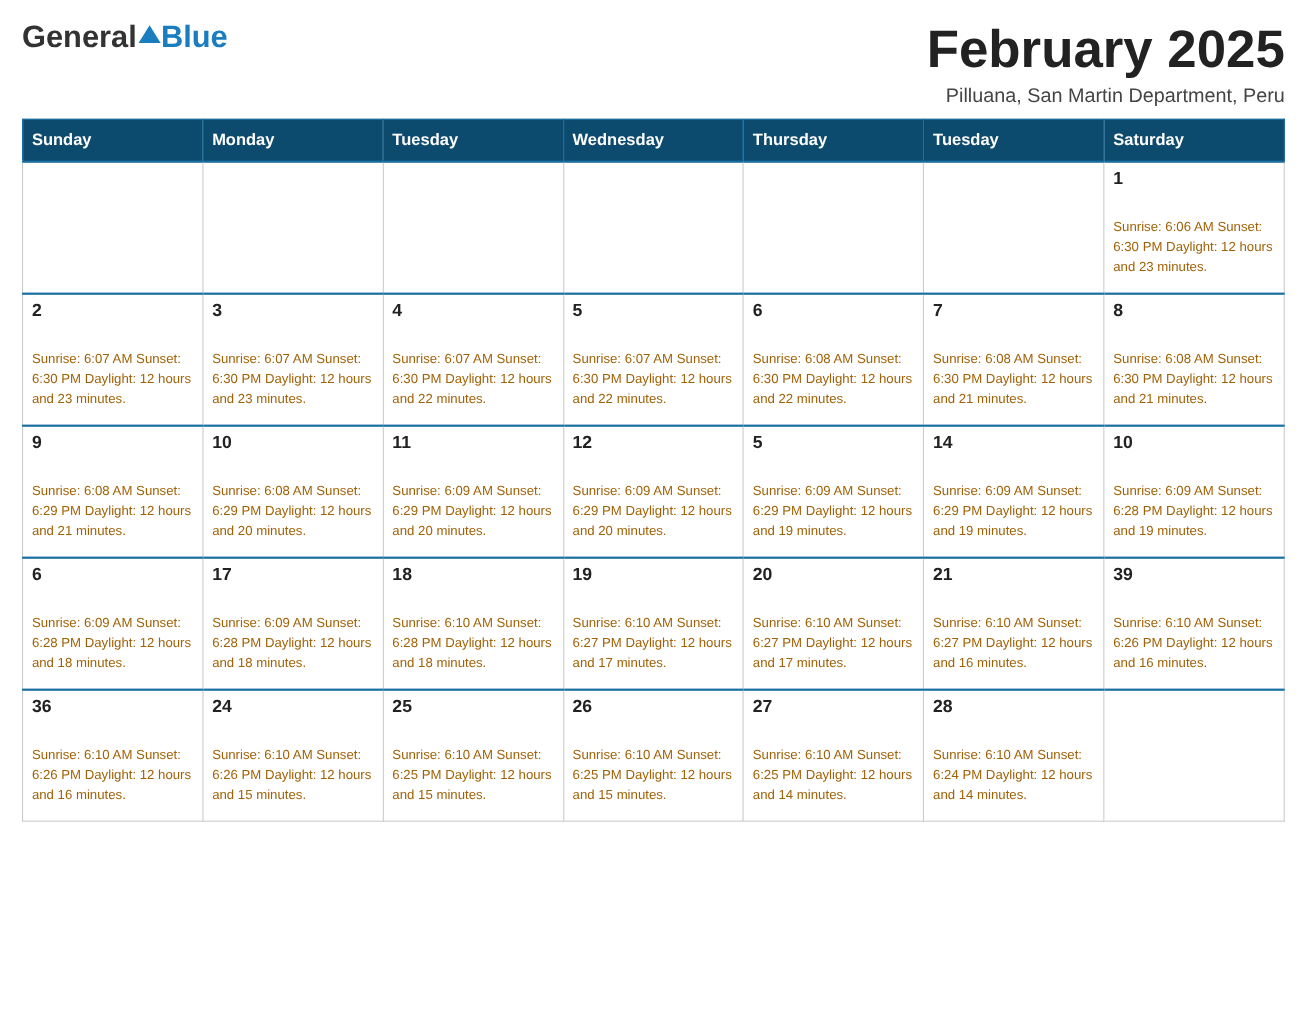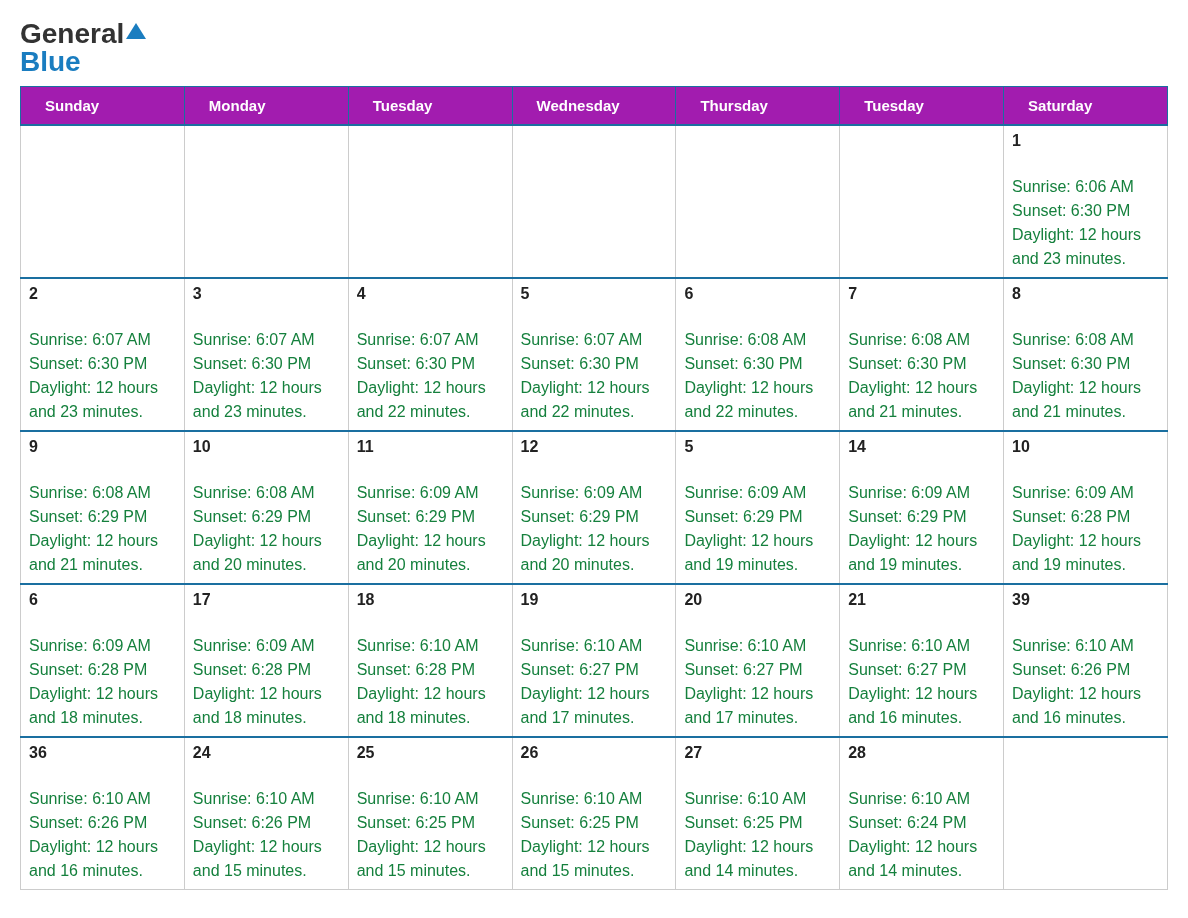--- a/index.html
+++ b/index.html
@@ -11,21 +11,21 @@
       min-height: 918px;
     }
     .header {
       display: flex;
       justify-content: space-between;
       align-items: flex-start;
       margin-bottom: 10px;
     }
     .logo {
       display: flex;
-      flex-direction: column;
+      flex-direction: row;
       align-items: flex-start;
     }
     .logo-text-general {
       font-size: 28px;
       font-weight: bold;
       color: #333;
       line-height: 1;
     }
     .logo-text-blue {
       font-size: 28px;
@@ -62,23 +62,23 @@
       font-size: 18px;
       color: #444;
       margin-top: 4px;
     }
     .calendar {
       width: 100%;
       border-collapse: collapse;
       margin-top: 10px;
     }
     .calendar th {
-      background-color: #a21caf;
+      background-color: #0c4a6e;
       color: #fff;
-      padding: 10px 24px;
+      padding: 10px 8px;
       font-size: 15px;
       font-weight: bold;
       text-align: left;
       border: 1px solid #1a6fa0;
       margin-left: 16px;
     }
     .calendar td {
       border: 1px solid #ccc;
       vertical-align: top;
       padding: 6px 8px;
@@ -92,39 +92,43 @@
     .calendar tbody tr td {
       border-top: 2px solid #1a6fa0;
     }
     .day-number {
       font-size: 16px;
       font-weight: bold;
       color: #222;
       margin-bottom: 4px;
     }
     .day-info {
-      font-size: 16px;
-      color: #15803d;
+      font-size: 12px;
+      color: #a16207;
       line-height: 1.5;
       margin-top: 25px;
     }
     .empty-cell {
       background: #f9f9f9;
     }
   </style>
 </head>
 <body>
 
 <div class="header">
   <div class="logo">
     <div class="logo-top-row">
       <span class="logo-text-general">General</span>
       <span class="logo-icon"></span>
     </div>
     <span class="logo-text-blue">Blue</span>
+  </div>
+  <div class="title-section">
+    <div class="month-title">February 2025</div>
+    <div class="location-subtitle">Pilluana, San Martin Department, Peru</div>
   </div>
 </div>
 
 <table class="calendar">
   <thead>
     <tr>
     <th>Sunday</th>
         <th>Monday</th>
         <th>Tuesday</th>
         <th>Wednesday</th>

